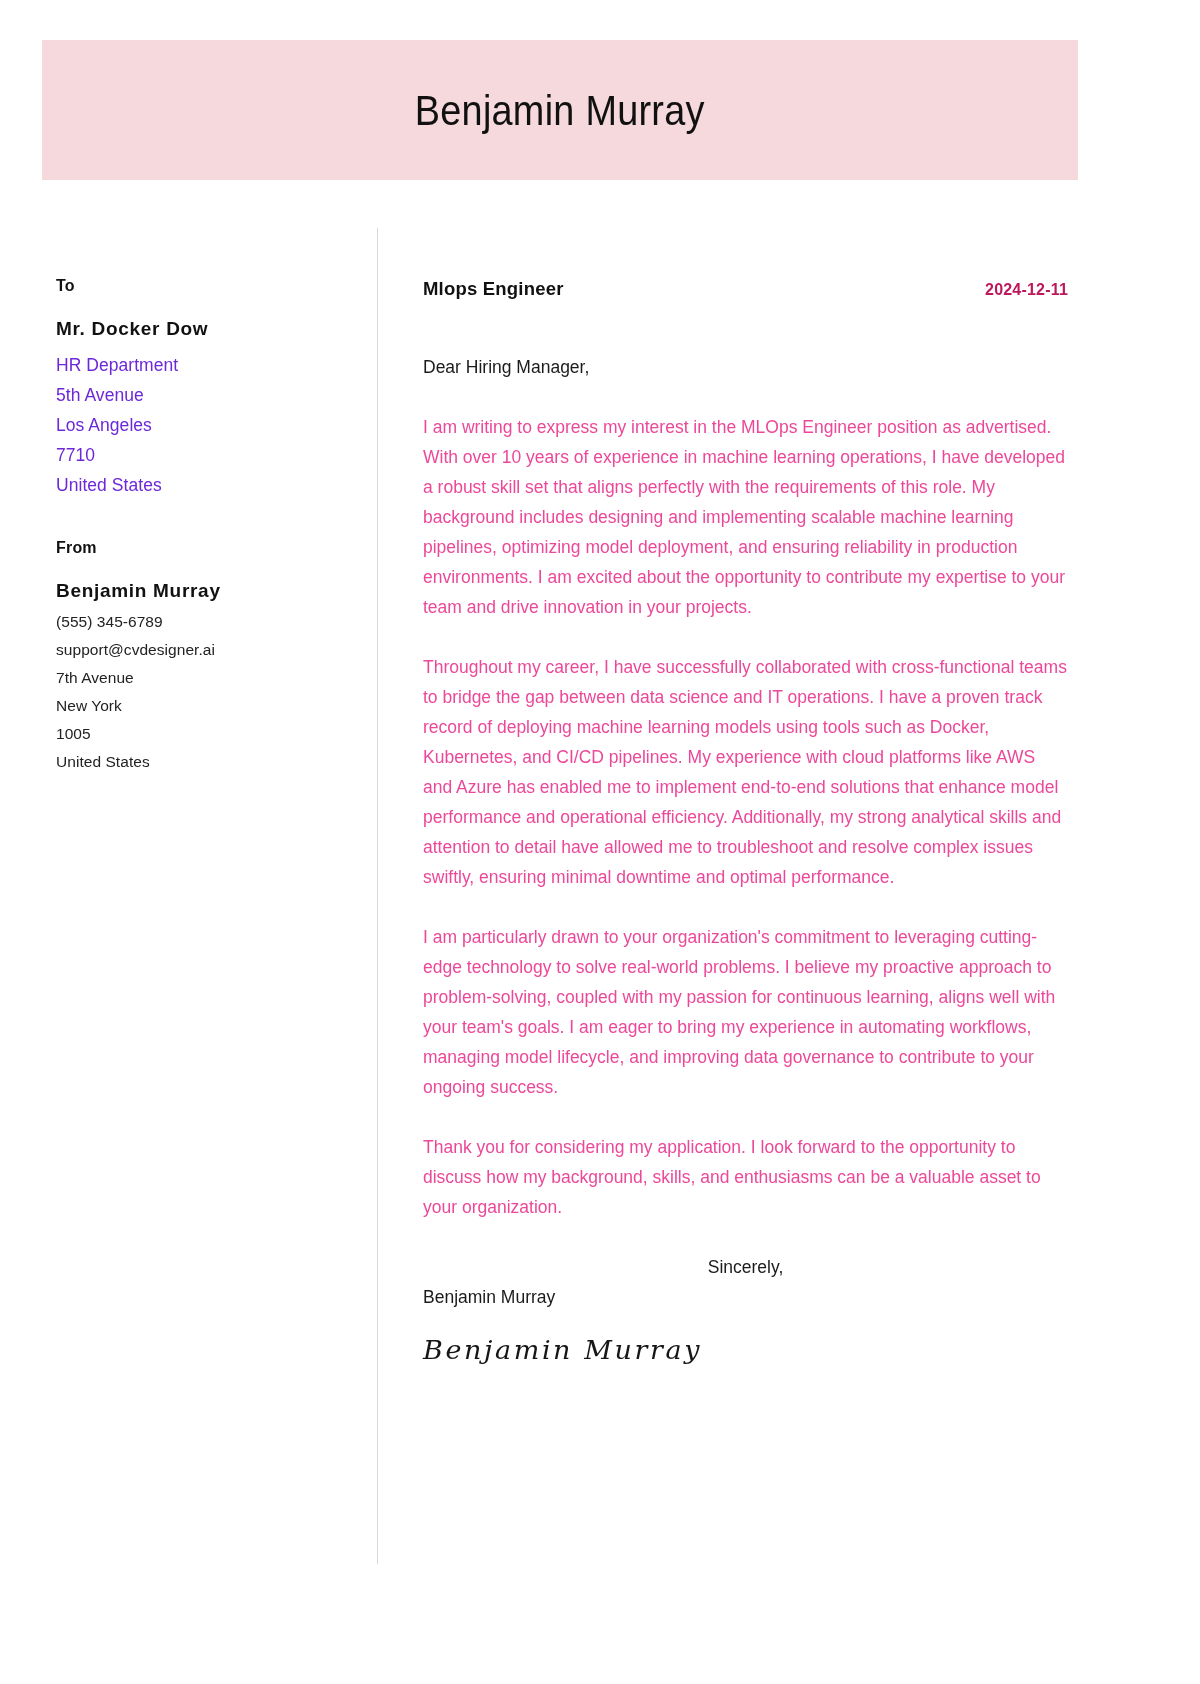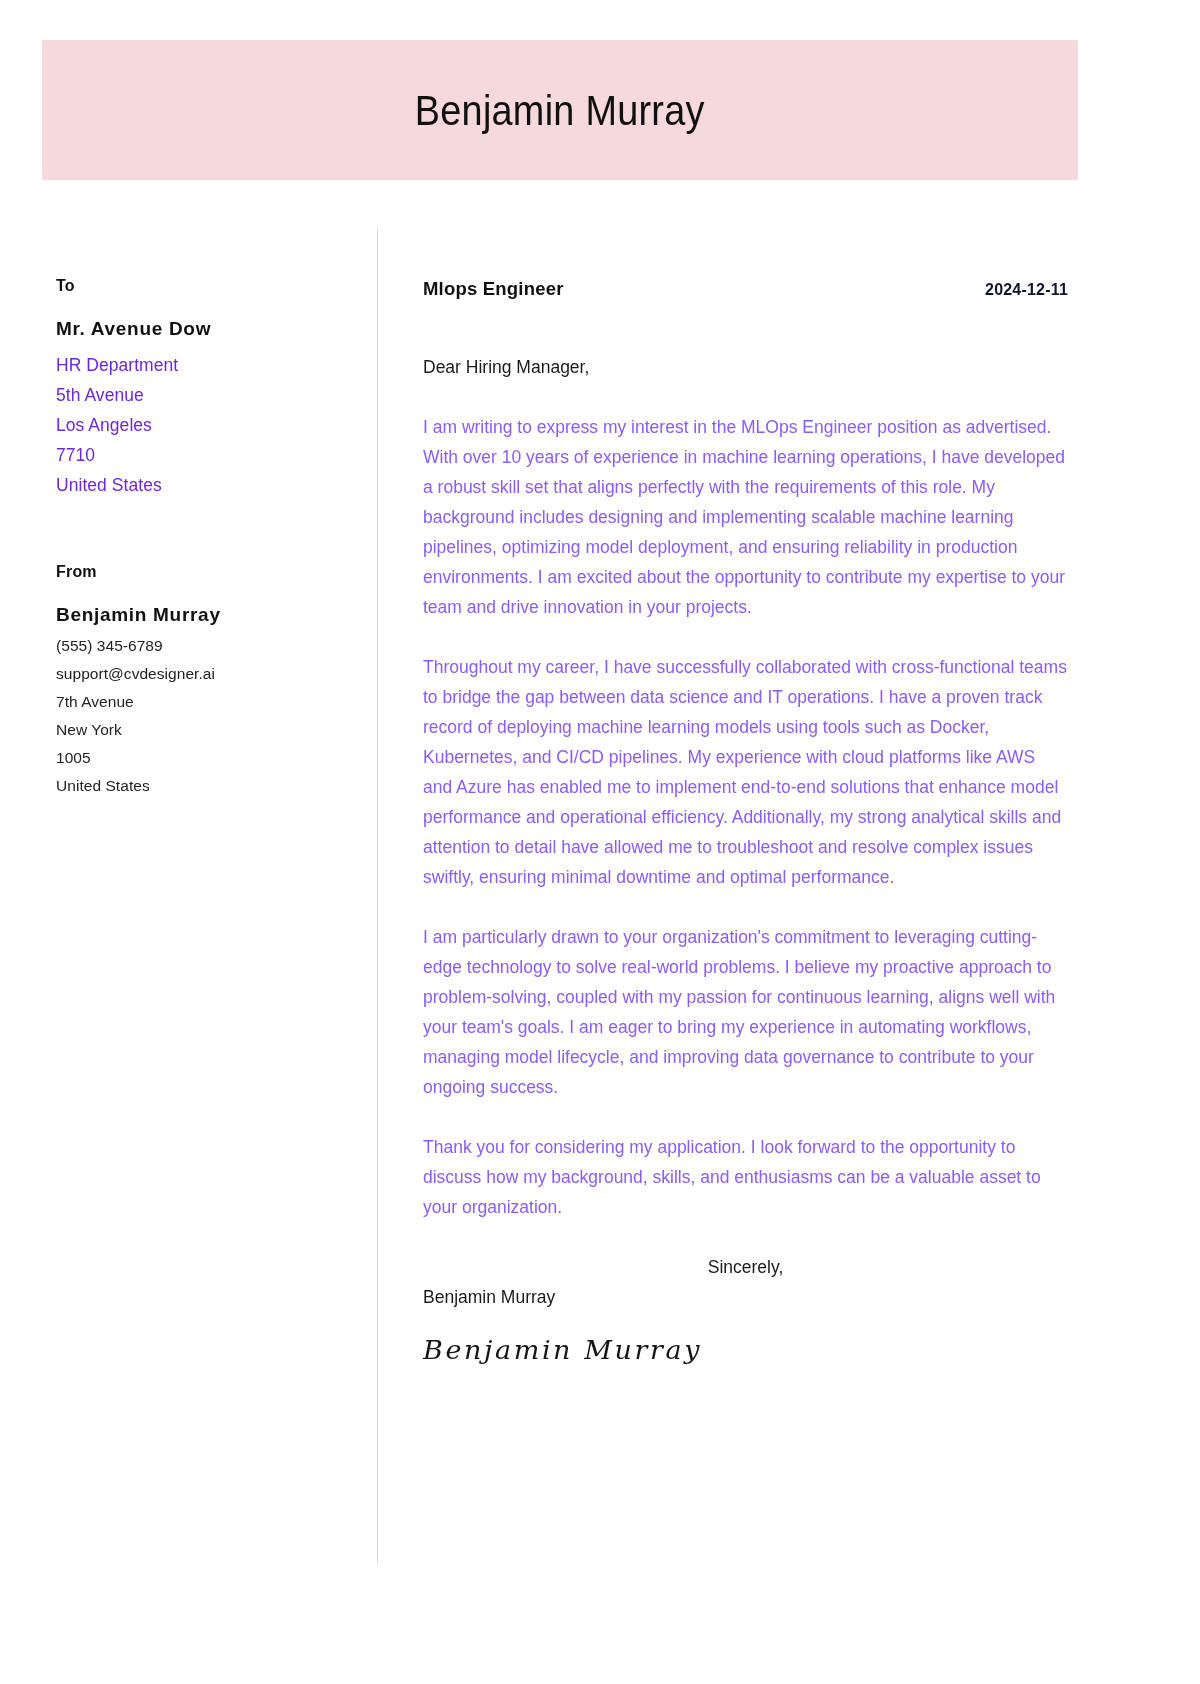--- a/index.html
+++ b/index.html
@@ -84,21 +84,21 @@
   }
   .addr-line {
     font-size: 17.5px;
     font-weight: 400;
     color: #6d28d9;
     line-height: 30px;
     letter-spacing: 0.05px;
     white-space: nowrap;
   }
   .from-block {
-    margin-top: 64px;
+    margin-top: 40px;
   }
   .from-block .person-name {
     margin-bottom: 5px;
   }
   .contact-line {
     font-size: 15.5px;
     font-weight: 400;
     color: #222222;
     line-height: 28px;
     letter-spacing: 0.05px;
@@ -121,34 +121,34 @@
   .job-title {
     font-size: 18.5px;
     font-weight: bold;
     color: #111111;
     letter-spacing: 0.2px;
     white-space: nowrap;
   }
   .letter-date {
     font-size: 16px;
     font-weight: bold;
-    color: #0f172a;
+    color: #be185d;
     letter-spacing: 0.2px;
     white-space: nowrap;
   }
   .salutation {
     font-size: 17.5px;
     line-height: 30px;
     color: #1b1b1b;
     margin: 0 0 30px 0;
   }
   .body-par {
     font-size: 17.5px;
     line-height: 30px;
-    color: #8b5cf6;
+    color: #ec4899;
     margin: 0 0 30px 0;
     text-align: left;
   }
   .closing {
     font-size: 17.5px;
     line-height: 30px;
     color: #1b1b1b;
     margin: 0;
     text-align: center;
   }
@@ -178,21 +178,21 @@
   <div class="header-band">
     <div class="header-name">Benjamin Murray</div>
   </div>
 
   <div class="divider"></div>
 
   <div class="left-col">
 
     <div>
       <div class="block-label">To</div>
-      <div class="person-name">Mr. Avenue Dow</div>
+      <div class="person-name">Mr. Docker Dow</div>
       <div>
         <div class="addr-line">HR Department</div>
         <div class="addr-line">5th Avenue</div>
         <div class="addr-line">Los Angeles</div>
         <div class="addr-line">7710</div>
         <div class="addr-line">United States</div>
       </div>
     </div>
 
     <div class="from-block">

